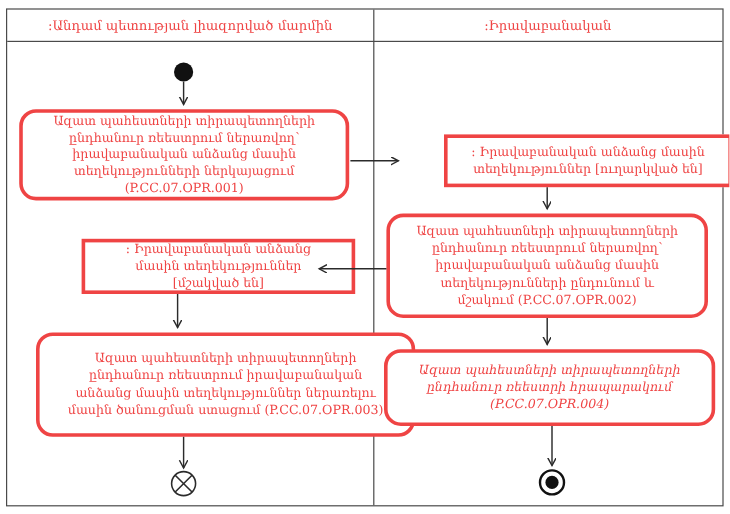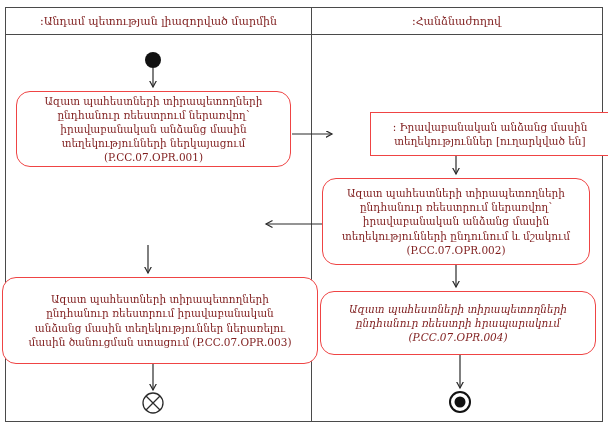--- a/index.html
+++ b/index.html
@@ -1,67 +1,68 @@
 <!DOCTYPE html>
 <html><head>
 <meta charset="utf-8">
 <style>
   html,body{margin:0;padding:0;background:#ffffff;}
   .canvas{
     position:relative;width:608px;height:428px;background:#ffffff;
-    font-family:"DejaVu Serif","DejaVu Sans",serif;color:#7f1d1d;overflow:hidden;
+    font-family:"DejaVu Serif","DejaVu Sans",serif;color:#ef4444;overflow:hidden;
   }
   .frame{
     position:absolute;left:5px;top:7px;width:596px;height:413px;
     border:1px solid #4a4a4a;background:#ffffff;
   }
   .header-row{
     position:absolute;left:0;top:0;width:100%;height:26px;
     border-bottom:1px solid #4a4a4a;display:flex;
   }
   .header-cell{
     display:flex;align-items:center;justify-content:center;
     font-size:11px;white-space:nowrap;
   }
   .header-cell.left{width:305px;}
   .header-cell.right{flex:1;}
   .lane-divider{
     position:absolute;left:305px;top:0;width:1px;height:100%;background:#4a4a4a;
   }
   .node{
-    position:absolute;border:1px solid #ef4444;background:#ffffff;
+    position:absolute;border:3px solid #ef4444;background:#ffffff;
     display:flex;align-items:center;justify-content:center;
     text-align:center;font-size:10.5px;line-height:1.34;
     padding:2px 19px;box-sizing:border-box;
   }
   .action{border-radius:14px;}
   .object{border-radius:0;margin-left:34px;}
   svg.connectors{position:absolute;left:0;top:0;width:608px;height:428px;pointer-events:none;}
 </style>
 </head>
 <body>
 
 <div class="canvas">
 
   <div class="frame">
     <div class="header-row">
       <div class="header-cell left">:Անդամ պետության լիազորված մարմին</div>
-      <div class="header-cell right">:Հանձնաժողով</div>
+      <div class="header-cell right">:Իրավաբանական</div>
     </div>
     <div class="lane-divider"></div>
   </div>
 
   <div class="node action" style="left:16px;top:91px;width:275px;height:76px;">Ազատ պահեստների տիրապետողների ընդհանուր ռեեստրում ներառվող՝ իրավաբանական անձանց մասին տեղեկությունների ներկայացում (P.CC.07.OPR.001)</div>
 
   <div class="node object" style="left:336px;top:112px;width:240px;height:44px;">: Իրավաբանական անձանց մասին տեղեկություններ [ուղարկված են]</div>
 
   <div class="node action" style="left:322px;top:178px;width:268px;height:87px;">Ազատ պահեստների տիրապետողների ընդհանուր ռեեստրում ներառվող՝ իրավաբանական անձանց մասին տեղեկությունների ընդունում և մշակում (P.CC.07.OPR.002)</div>
 
+  <div class="node object" style="left:34px;top:199px;width:228px;height:46px;">: Իրավաբանական անձանց մասին տեղեկություններ [մշակված են]</div>
 
-  <div class="node action" style="left:2px;top:277px;width:316px;height:87px;">Ազատ պահեստների տիրապետողների ընդհանուր ռեեստրում իրավաբանական անձանց մասին տեղեկություններ ներառելու մասին ծանուցման ստացում (P.CC.07.OPR.003)</div>
+  <div class="node action" style="left:30px;top:277px;width:316px;height:87px;">Ազատ պահեստների տիրապետողների ընդհանուր ռեեստրում իրավաբանական անձանց մասին տեղեկություններ ներառելու մասին ծանուցման ստացում (P.CC.07.OPR.003)</div>
 
   <div class="node action" style="left:320px;top:291px;width:276px;height:64px;font-style:italic;">Ազատ պահեստների տիրապետողների ընդհանուր ռեեստրի հրապարակում (P.CC.07.OPR.004)</div>
 
   <svg class="connectors" viewBox="0 0 608 428">
     <defs>
       <marker id="vhead" markerWidth="10" markerHeight="10" refX="6.5" refY="3.5" orient="auto" markerUnits="userSpaceOnUse">
         <path d="M0,0 L6.5,3.5 L0,7" fill="none" stroke="#2b2b2b" stroke-width="1.2"></path>
       </marker>
     </defs>
 

